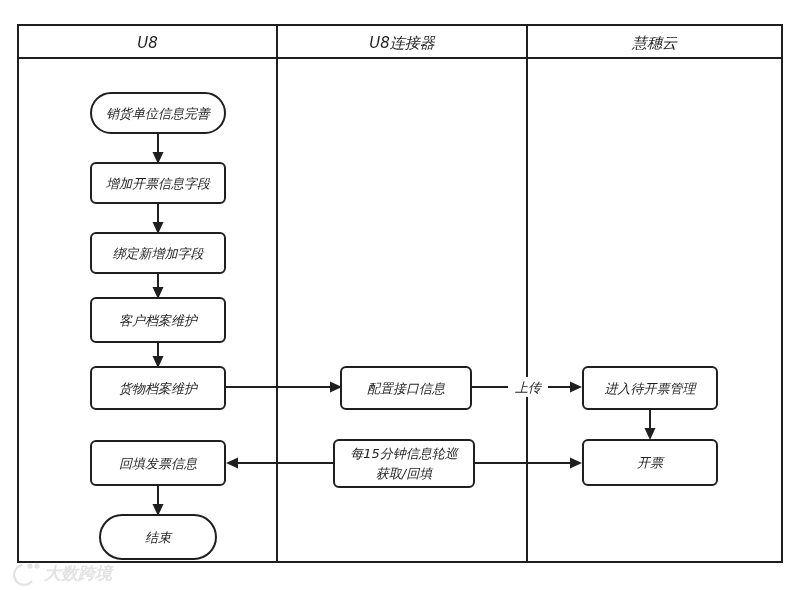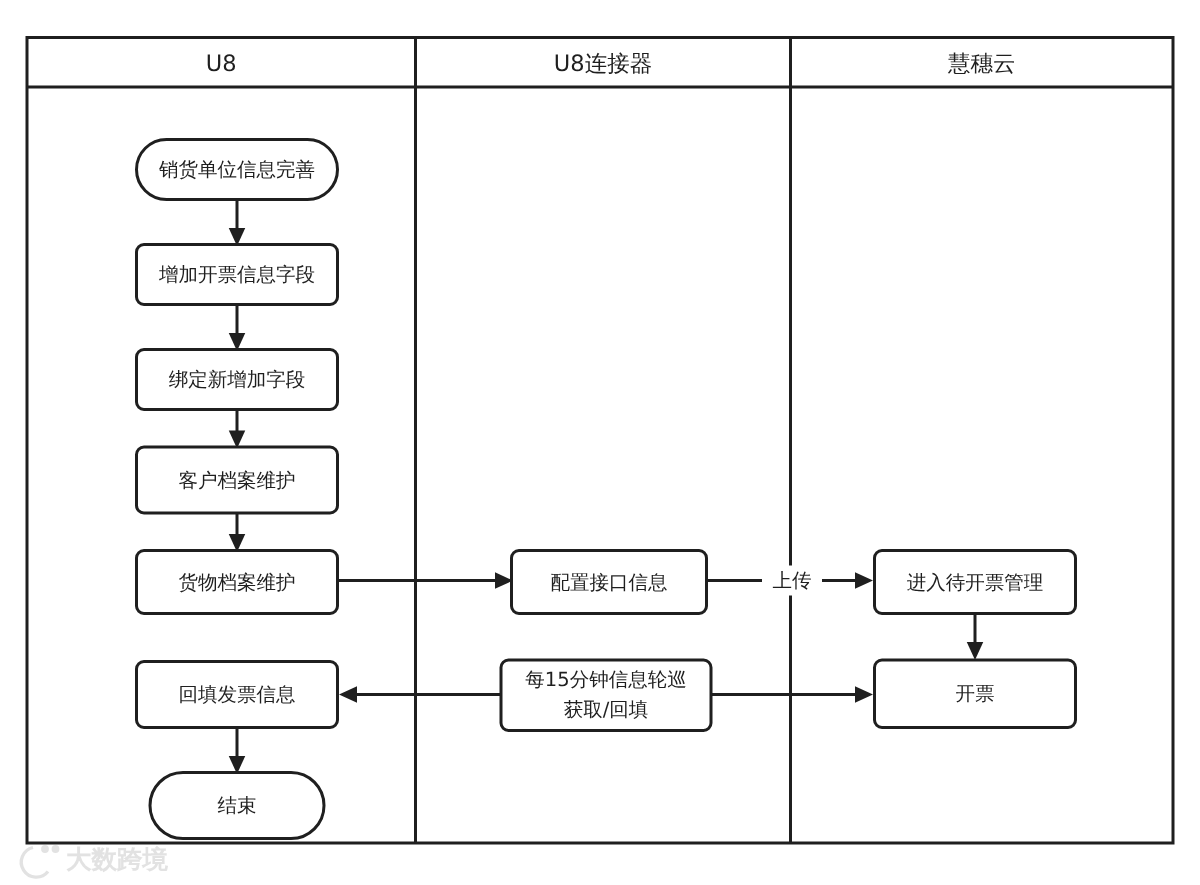--- a/index.html
+++ b/index.html
@@ -15,20 +15,21 @@
     overflow: hidden;
     font-family: "DejaVu Sans", "Liberation Sans", sans-serif;
     -webkit-font-smoothing: antialiased;
   }
   #diagram-root {
     position: absolute;
     left: 0;
     top: 0;
     width: 800px;
     height: 590px;
+    font-style: italic;
   }
   svg#flow-svg {
     position: absolute;
     left: 0;
     top: 0;
     width: 800px;
     height: 590px;
     display: block;
   }
   .lane-border   { fill: #ffffff; stroke: #1f1f1f; stroke-width: 2; }

